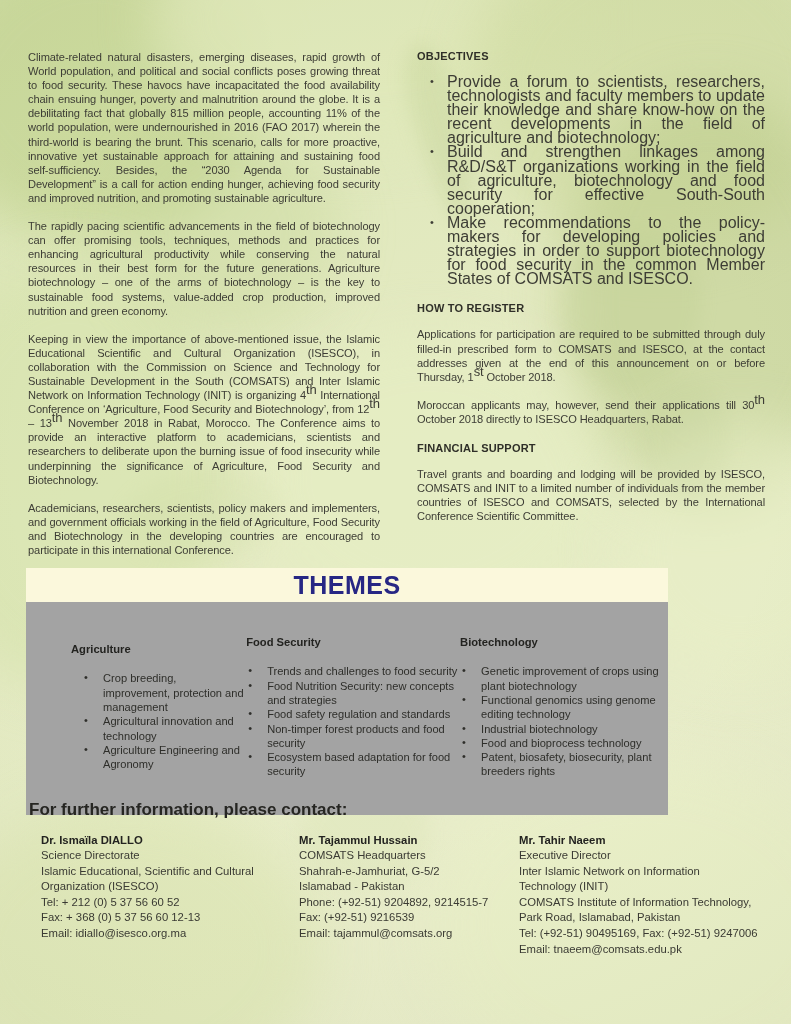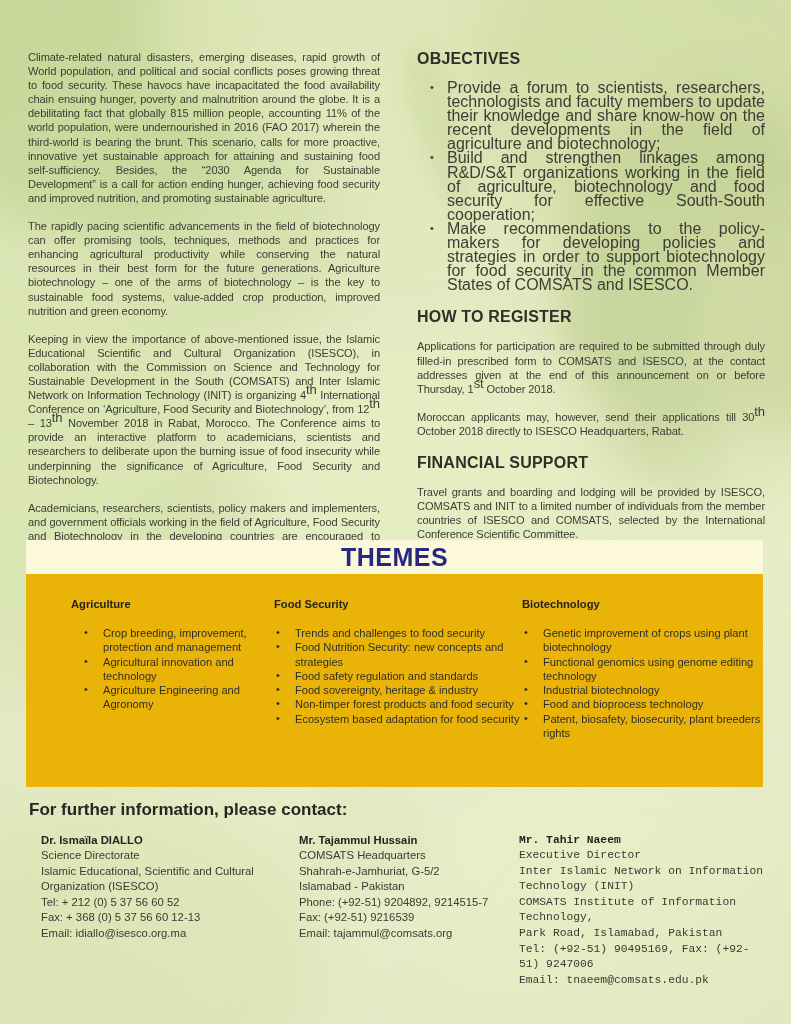--- a/index.html
+++ b/index.html
@@ -71,21 +71,21 @@
     font-size: 11.1px;
     line-height: 14.1px;
     text-align: justify;
     color: #3d3d35;
     letter-spacing: -0.1px;
   }
   p.body:last-child { margin-bottom: 0; }
 
   h2.section {
     margin: 0 0 13px 0;
-    font-size: 16px;
+    font-size: 11px;
     font-weight: bold;
     color: #2f2f28;
     letter-spacing: 0.2px;
   }
   h2.section.spaced { margin-top: 16px; }
 
   ul.obj {
     margin: 0;
     padding: 0 0 0 14px;
     list-style: none;
@@ -107,41 +107,42 @@
     font-size: 11px;
     color: #3d3d35;
   }
 
   sup { font-size: 13px; vertical-align: super; line-height: 0; }
 
   
   #themes-box {
     position: absolute;
     left: 26px;
-    top: 540px;
-    width: 737px;
+    top: 568px;
+    width: 642px;
   }
   #themes-banner {
     height: 34px;
     background: #fbf8dc;
     display: flex;
     align-items: center;
     justify-content: center;
   }
   #themes-title {
     font-size: 25px;
     font-weight: bold;
     color: #272784;
     letter-spacing: 0.5px;
   }
   #themes-body {
-    background: #eab308;
+    background: #a3a3a3;
     display: flex;
     padding: 24px 0 26px 0;
     min-height: 163px;
+    align-items: center;
   }
   .theme-col { box-sizing: border-box; }
   .theme-col.c1 { width: 248px; padding-left: 45px; }
   .theme-col.c2 { width: 248px; padding-left: 0px; }
   .theme-col.c3 { width: 241px; padding-left: 0px; }
   .theme-head {
     font-size: 11.2px;
     font-weight: bold;
     color: #232320;
     margin-bottom: 16px;
@@ -182,21 +183,21 @@
   #contacts {
     position: absolute;
     left: 29px;
     top: 834px;
     width: 740px;
     display: flex;
   }
   .contact { box-sizing: border-box; }
   .contact.k1 { width: 270px; padding-left: 12px; }
   .contact.k2 { width: 220px; }
-  .contact.k3 { width: 250px; font-family: Liberation Mono, monospace; }
+  .contact.k3 { width: 250px; }
   .contact .name {
     font-size: 11.3px;
     font-weight: bold;
     color: #232320;
     margin-bottom: 2px;
   }
   .contact .line {
     font-size: 11.3px;
     line-height: 15.6px;
     color: #3a3a33;
@@ -264,21 +265,20 @@
           <li>Agriculture Engineering and Agronomy</li>
         </ul>
       </div>
 
       <div class="theme-col c2">
         <div class="theme-head">Food Security</div>
         <ul class="themes">
           <li>Trends and challenges to food security</li>
           <li>Food Nutrition Security: new concepts and strategies</li>
           <li>Food safety regulation and standards</li>
-          <li>Food sovereignty, heritage &amp; industry</li>
           <li>Non-timper forest products and food security</li>
           <li>Ecosystem based adaptation for food security</li>
         </ul>
       </div>
 
       <div class="theme-col c3">
         <div class="theme-head">Biotechnology</div>
         <ul class="themes">
           <li>Genetic improvement of crops using plant biotechnology</li>
           <li>Functional genomics using genome editing technology</li>

